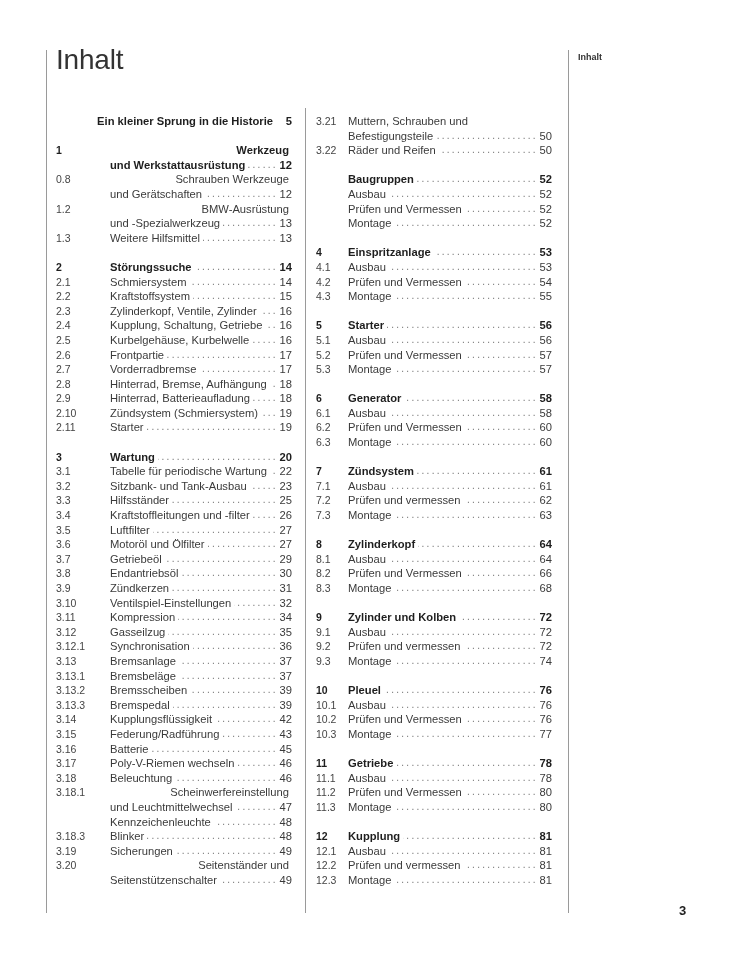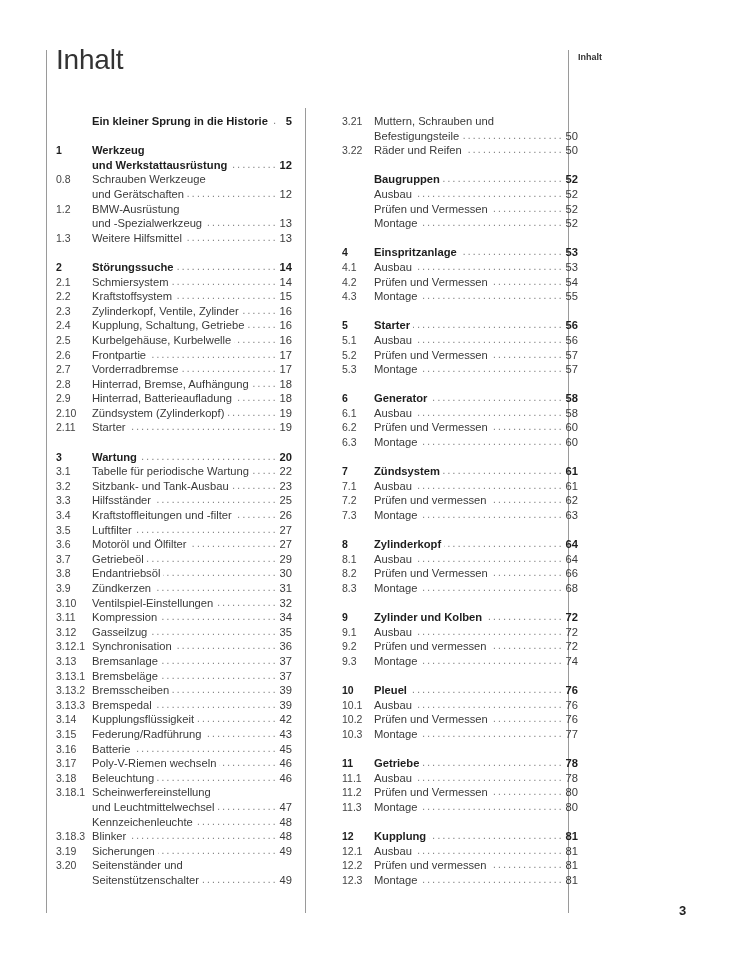--- a/index.html
+++ b/index.html
@@ -10,26 +10,26 @@
   #col-divider { left: 305px; top: 108px; height: 805px; }
   #right-rule { left: 568px; top: 50px; height: 863px; }
   .page-title { position: absolute; left: 56px; top: 44px; font-size: 28px; font-weight: 300;
                 font-family: "Liberation Sans", sans-serif; color: #333; letter-spacing: -0.2px; }
   .running-head { position: absolute; left: 578px; top: 52px; font-size: 9px; font-weight: bold;
                   font-family: "Liberation Sans", sans-serif; color: #333; }
   .page-number { position: absolute; left: 679px; top: 903px; font-size: 13px; font-weight: bold;
                  font-family: "Liberation Sans", sans-serif; color: #222; }
   .col { position: absolute; top: 114px; }
   #col-left { left: 56px; width: 236px; }
-  #col-right { left: 316px; width: 236px; margin-left: 26px; }
+  #col-right { left: 316px; width: 236px; }
   .row { position: relative; height: 14.6px; line-height: 14.6px; font-size: 11.2px;
          font-family: "Liberation Sans", sans-serif; white-space: nowrap; }
   .row .num { position: absolute; left: 0; top: 0; color: #444; font-size: 10.5px; }
   .row .txt { position: absolute; top: 0; right: 0; display: flex; color: #3a3a3a; }
-  #col-left .row .txt { left: 36px; }
+  #col-left .row .txt { left: 54px; justify-content: flex-end; }
   #col-right .row .txt { left: 32px; }
   .row .label { flex: 0 0 auto; padding-right: 3px; }
   .row .dots { flex: 1 1 auto; overflow: hidden; color: #777; letter-spacing: 3px;
                font-size: 10px; text-align: right; }
   .row .dots::before { content: ". . . . . . . . . . . . . . . . . . . . . . . . . . . . . . . . . . . . . . . . . . . . . . . . . ."; letter-spacing: 0; word-spacing: -0.5px; }
   .row .dots { direction: rtl; }
   .row .page { flex: 0 0 auto; padding-left: 4px; min-width: 12px; text-align: right; }
   .row.bold .label, .row.bold .page, .row.bold .num { font-weight: bold; color: #1e1e1e; }
   .row.gap { height: 14.6px; }
 </style>
@@ -181,21 +181,21 @@
       <span class="num">2.9</span>
       <span class="txt">
         <span class="label">Hinterrad, Batterieaufladung</span>
         <span class="dots"></span>
         <span class="page">18</span>
       </span>
     </div>
     <div class="row">
       <span class="num">2.10</span>
       <span class="txt">
-        <span class="label">Zündsystem (Zylinderkopf)</span>
+        <span class="label">Zündsystem (Schmiersystem)</span>
         <span class="dots"></span>
         <span class="page">19</span>
       </span>
     </div>
     <div class="row">
       <span class="num">2.11</span>
       <span class="txt">
         <span class="label">Starter</span>
         <span class="dots"></span>
         <span class="page">19</span>

